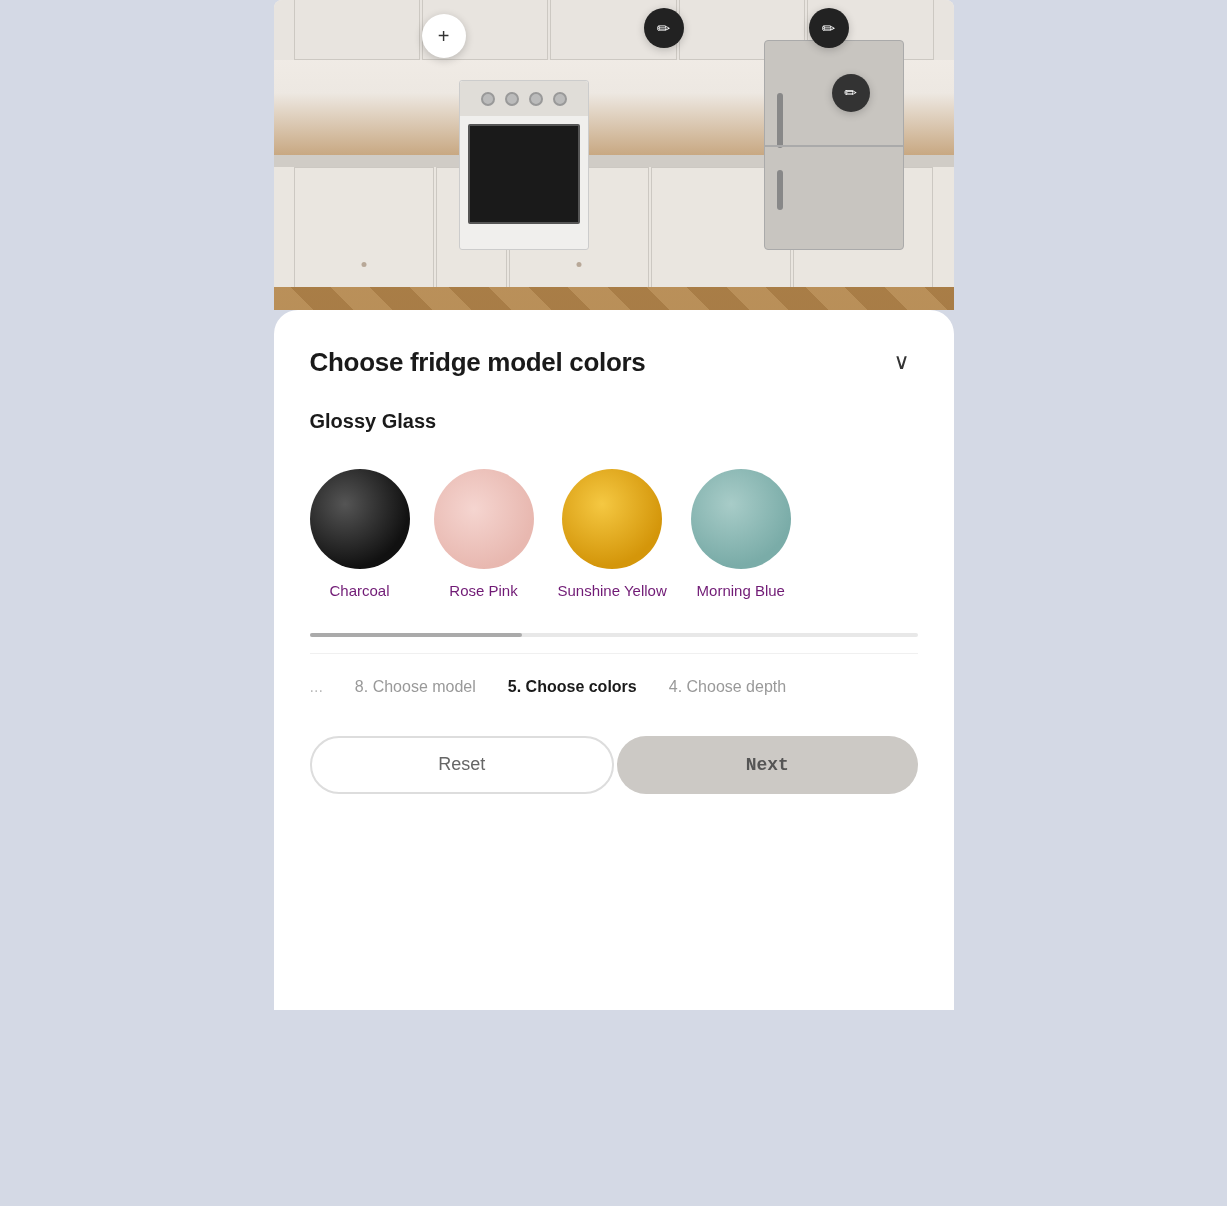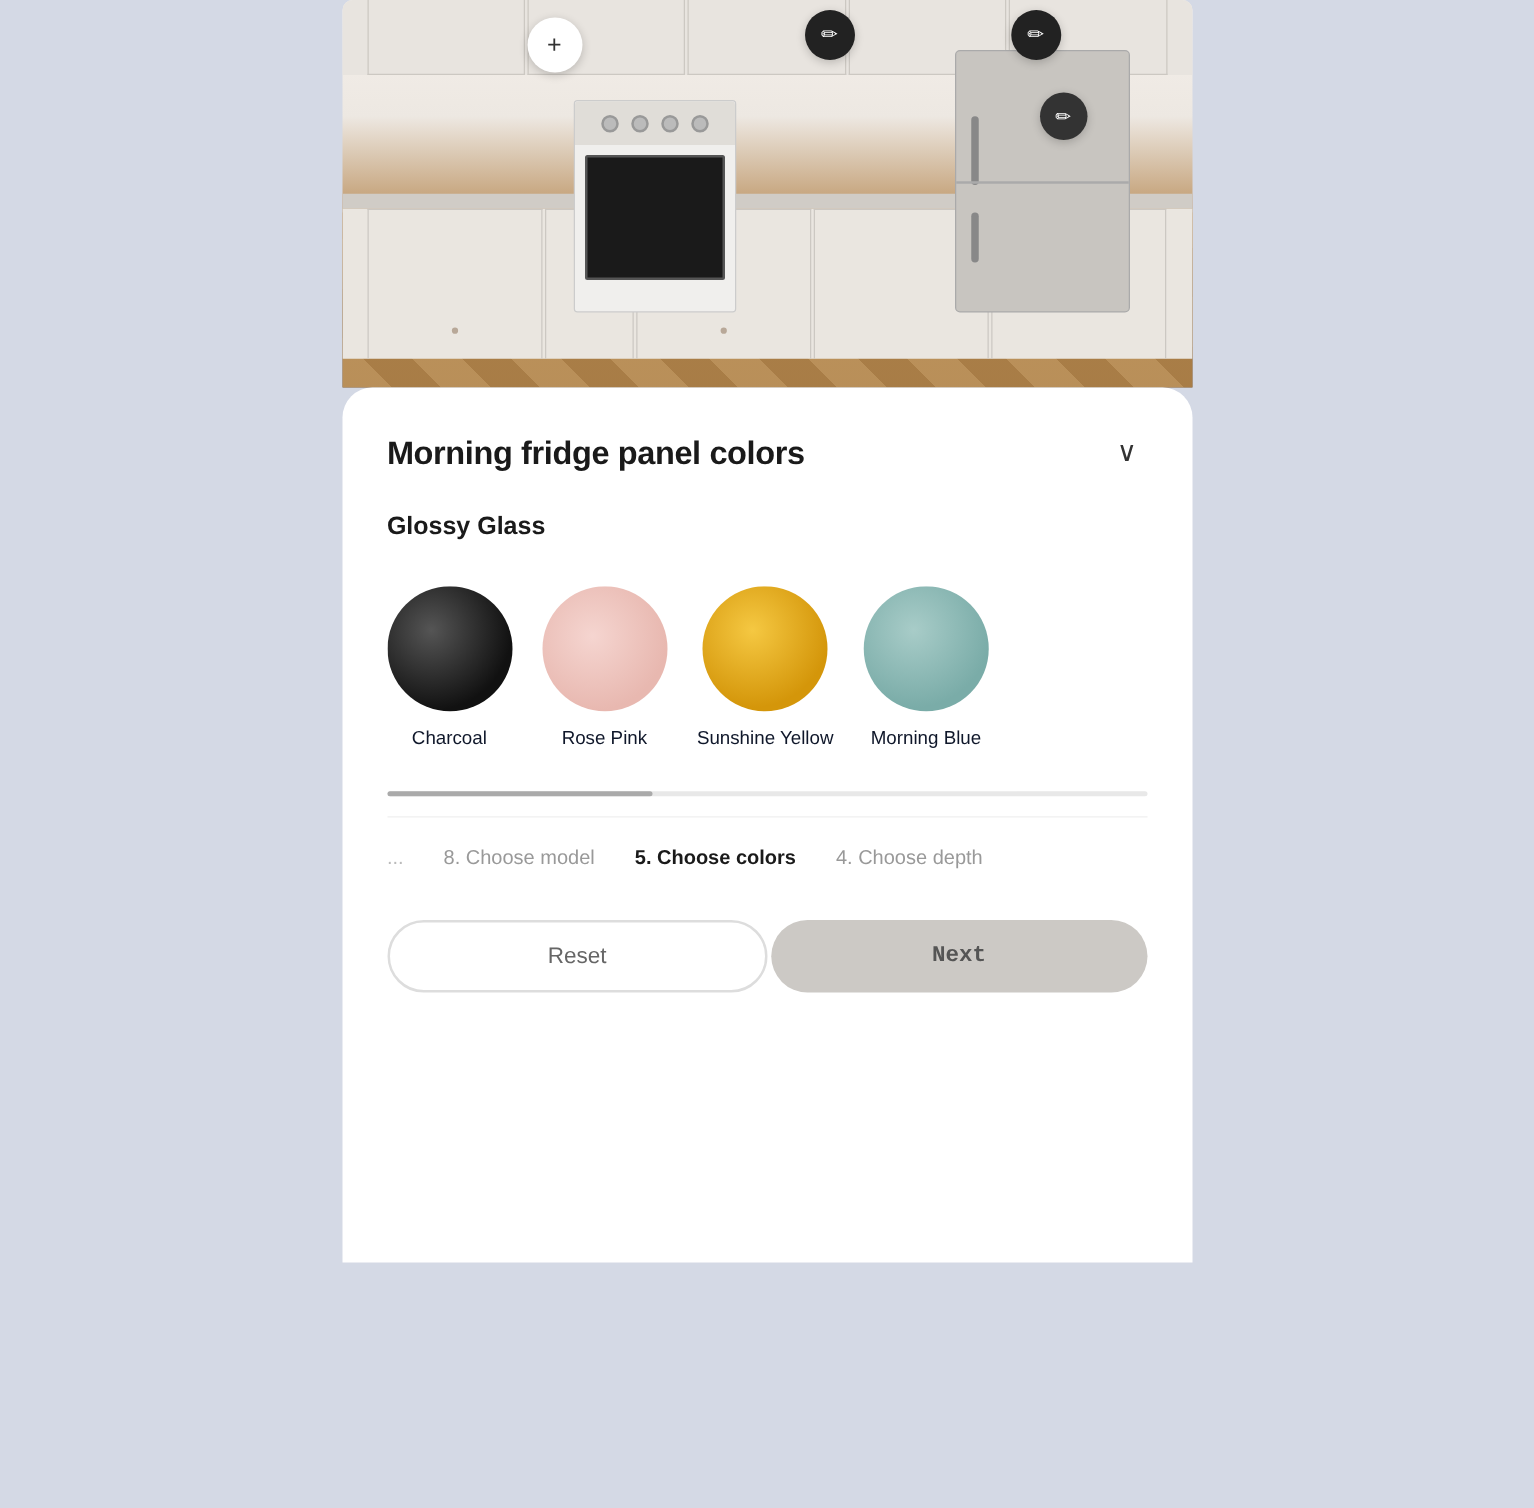--- a/index.html
+++ b/index.html
@@ -158,21 +158,21 @@
     }
 
     .swatch-circle {
       width: 100px;
       height: 100px;
       border-radius: 50%;
     }
 
     .swatch-label {
       font-size: 15px;
-      color: #0f172a;
+      color: #701a75;
       text-align: center;
       line-height: 1.3;
     }
 
     
     .swatch-charcoal {
       background: radial-gradient(circle at 35% 35%, #555, #111 70%);
     }
 
     
@@ -321,21 +321,21 @@
 
     <div class="fab fab-plus">+</div>
     <div class="fab fab-pencil-1" style="left:370px;top:8px;width:40px;height:40px;border-radius:50%;background:#222;color:white;display:flex;align-items:center;justify-content:center;font-size:16px;">✏</div>
     <div class="fab fab-pencil-2" style="left:535px;top:8px;width:40px;height:40px;border-radius:50%;background:#222;color:white;display:flex;align-items:center;justify-content:center;font-size:16px;">✏</div>
     <div class="fab fab-pencil-3" style="left:558px;top:74px;width:38px;height:38px;border-radius:50%;background:#333;color:white;display:flex;align-items:center;justify-content:center;font-size:15px;">✏</div>
   </div>
 
   <div class="bottom-panel">
 
     <div class="panel-header">
-      <h2 class="panel-title">Morning fridge panel colors</h2>
+      <h2 class="panel-title">Choose fridge model colors</h2>
       <div class="chevron-down">∨</div>
     </div>
 
     <div class="section-label">Glossy Glass</div>
 
     <div class="color-swatches">
 
       <div class="swatch-item">
         <div class="swatch-circle swatch-charcoal"></div>
         <span class="swatch-label">Charcoal</span>

